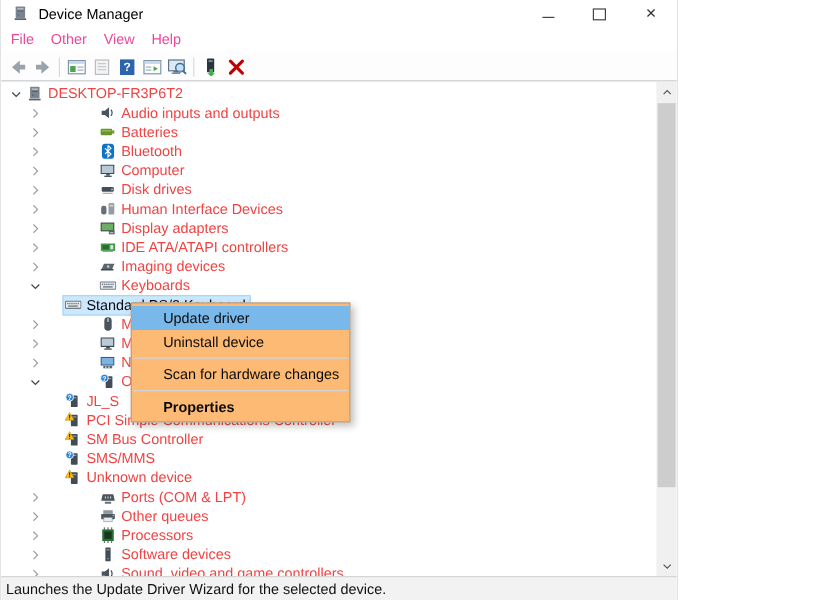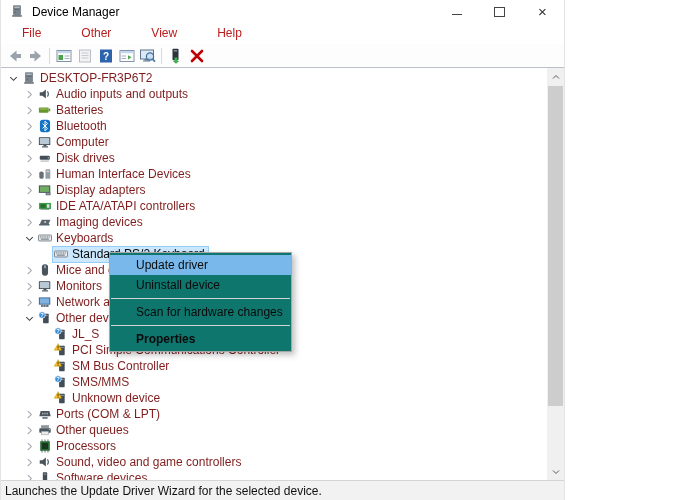--- a/index.html
+++ b/index.html
@@ -12,49 +12,49 @@
   .titleicon{width:15px;height:15px;margin-left:9px;margin-right:7px;display:inline-flex;}
   .titletext{font-size:12px;color:#000;}
   .winbtns{position:absolute;right:0;top:0;height:23px;display:flex;}
   .wbtn{width:43px;height:23px;display:flex;align-items:center;justify-content:center;color:#333;}
   .glyph-min{width:10px;border-top:1px solid #444;margin-top:6px;}
   .glyph-max{width:9px;height:8px;border:1px solid #444;}
   .glyph-close{font-size:15px;line-height:15px;color:#333;}
 
   
   .menubar{position:absolute;top:23px;left:0;right:0;height:21px;background:#fff;display:flex;align-items:center;padding-left:1px;}
-  .mitem{padding:0 20px;height:21px;line-height:21px;color:#b91c1c;}
+  .mitem{padding:0 7px;height:21px;line-height:21px;color:#ec4899;}
 
   
   .toolbar{position:absolute;top:44px;left:0;right:0;height:23px;background:#fdfdfd;border-bottom:1px solid #b9bfc4;
            display:flex;align-items:center;padding-left:3px;}
   .tbtn{width:21px;height:20px;display:flex;align-items:center;justify-content:center;}
   .tsep{width:1px;height:16px;background:#d9d9d9;margin:0 3px;}
 
   
   .treepanel{position:absolute;top:68px;left:0;width:668px;height:412px;background:#fff;overflow:hidden;padding-top:2px;box-sizing:border-box;}
   .trow{height:16px;display:flex;align-items:center;white-space:nowrap;}
   .lv0{padding-left:4px;}
-  .lv1{padding-left:20px;}
+  .lv1{padding-left:20px;gap:45px;}
   .lv2{padding-left:36px;}
   .chev{width:16px;height:14px;display:inline-flex;align-items:center;justify-content:center;flex:0 0 16px;}
   .ticon{width:15px;height:14px;display:inline-flex;align-items:center;justify-content:center;flex:0 0 15px;margin-right:1px;}
-  .tlabel{padding:0 3px;line-height:15px;color:#7f1d1d;}
+  .tlabel{padding:0 3px;line-height:15px;color:#ef4444;}
   .selhl{display:inline-flex;align-items:center;background:#cce8ff;outline:1px solid #95cdf5;}
   .selhl .tlabel{color:#0a0a0a;}
 
   
   .vscroll{position:absolute;top:68px;right:0;width:17px;height:412px;background:#f0f0f0;}
   .sbtn{position:absolute;left:0;width:17px;height:17px;display:flex;align-items:center;justify-content:center;}
   .sbtn.up{top:0;}
   .sbtn.down{bottom:0;}
   .sthumb{position:absolute;left:1px;top:18px;width:15px;height:320px;background:#cdcdcd;}
 
   
-  .cmenu{position:absolute;left:108px;top:252px;width:181px;background:#0f766e;border:1px solid #a7a7a7;
+  .cmenu{position:absolute;left:108px;top:252px;width:181px;background:#fdba74;border:1px solid #a7a7a7;
          box-shadow:3px 3px 6px rgba(0,0,0,0.25);padding:2px 0;z-index:10;}
   .citem{height:20px;line-height:20px;padding-left:26px;color:#0a0a0a;}
   .citem.hl{background:#79b8ea;}
   .citem.bold{font-weight:bold;}
   .csep{height:1px;background:#d4d4d4;margin:3px 1px;}
 
   
   .statusbar{position:absolute;left:0;right:0;bottom:0;height:20px;background:#f2f2f2;border-top:1px solid #d5d5d5;
              display:flex;align-items:center;padding-left:4px;box-sizing:border-box;color:#111;}
   svg{display:block;}
@@ -569,21 +569,21 @@
         <span class="tlabel">Unknown device</span>
       </span>
     </div>
 
     <div class="trow lv1">
       <span class="chev">
           <svg width="13" height="13" viewBox="0 0 16 16">
             <path d="M6 3.8 L10.2 8 L6 12.2" stroke="#9aa2ab" stroke-width="1.3" fill="none"></path>
           </svg>
         </span>
-      <span class="selwrap" style="display:inline-flex;align-items:flex-start;">
+      <span class="selwrap" style="display:inline-flex;align-items:flex-end;">
         <span class="ticon">
             <svg width="14" height="14" viewBox="0 0 16 16">
               <path d="M3 4.5 L13 4.5 L14.5 10.5 L1.5 10.5 Z" fill="#4a545c"></path>
               <g fill="#d6dbde">
                 <rect x="5" y="6.5" width="1" height="2"></rect>
                 <rect x="7.5" y="6.5" width="1" height="2"></rect>
                 <rect x="10" y="6.5" width="1" height="2"></rect>
               </g>
               <rect x="5" y="11.5" width="6" height="2" fill="#6b757d"></rect>
             </svg>
@@ -638,43 +638,43 @@
 
     <div class="trow lv1">
       <span class="chev">
           <svg width="13" height="13" viewBox="0 0 16 16">
             <path d="M6 3.8 L10.2 8 L6 12.2" stroke="#9aa2ab" stroke-width="1.3" fill="none"></path>
           </svg>
         </span>
       <span class="selwrap" style="display:inline-flex;align-items:center;">
         <span class="ticon">
             <svg width="14" height="14" viewBox="0 0 16 16">
-              <path d="M2 6 L5 6 L9 2.8 L9 13.2 L5 10 L2 10 Z" fill="#4a545c"></path>
-              <path d="M10.8 5 Q13 8 10.8 11" stroke="#4a545c" fill="none" stroke-width="1.2"></path>
-            </svg>
-          </span>
-        <span class="tlabel">Sound, video and game controllers</span>
-      </span>
-    </div>
-
-    <div class="trow lv1">
-      <span class="chev">
-          <svg width="13" height="13" viewBox="0 0 16 16">
-            <path d="M6 3.8 L10.2 8 L6 12.2" stroke="#9aa2ab" stroke-width="1.3" fill="none"></path>
-          </svg>
-        </span>
-      <span class="selwrap" style="display:inline-flex;align-items:center;">
-        <span class="ticon">
-            <svg width="14" height="14" viewBox="0 0 16 16">
               <rect x="5.5" y="1.5" width="5" height="13" rx="0.8" fill="#414c56"></rect>
               <rect x="6.5" y="3" width="3" height="1.2" fill="#8f979e"></rect>
               <circle cx="8" cy="12" r="0.8" fill="#8f979e"></circle>
             </svg>
           </span>
         <span class="tlabel">Software devices</span>
+      </span>
+    </div>
+
+    <div class="trow lv1">
+      <span class="chev">
+          <svg width="13" height="13" viewBox="0 0 16 16">
+            <path d="M6 3.8 L10.2 8 L6 12.2" stroke="#9aa2ab" stroke-width="1.3" fill="none"></path>
+          </svg>
+        </span>
+      <span class="selwrap" style="display:inline-flex;align-items:center;">
+        <span class="ticon">
+            <svg width="14" height="14" viewBox="0 0 16 16">
+              <path d="M2 6 L5 6 L9 2.8 L9 13.2 L5 10 L2 10 Z" fill="#4a545c"></path>
+              <path d="M10.8 5 Q13 8 10.8 11" stroke="#4a545c" fill="none" stroke-width="1.2"></path>
+            </svg>
+          </span>
+        <span class="tlabel">Sound, video and game controllers</span>
       </span>
     </div>
   </div>
 
   <div class="vscroll">
     <div class="sbtn up">
         <span>
           <svg width="12" height="12" viewBox="0 0 16 16">
             <path d="M4 10 L8 6 L12 10" stroke="#555" stroke-width="1.3" fill="none"></path>
           </svg>

